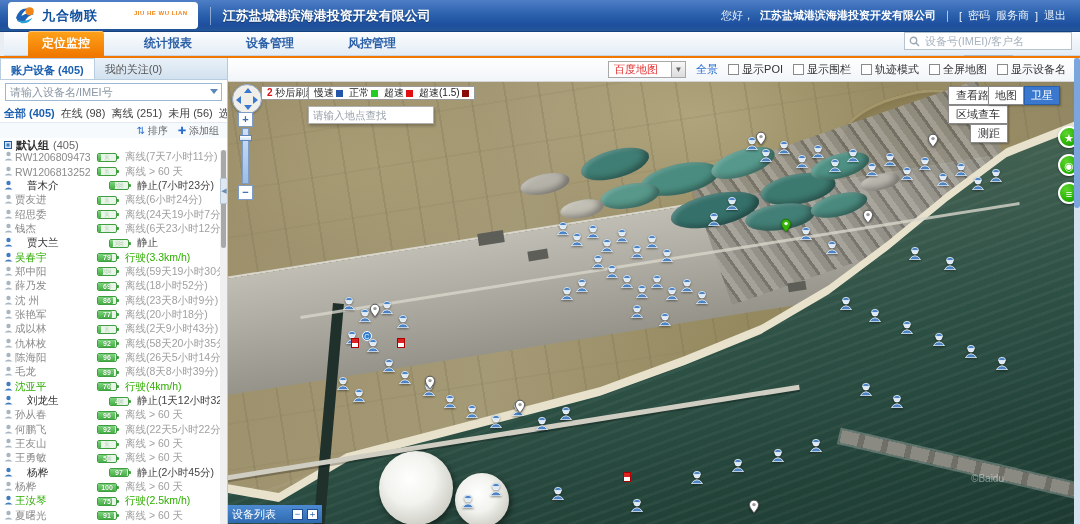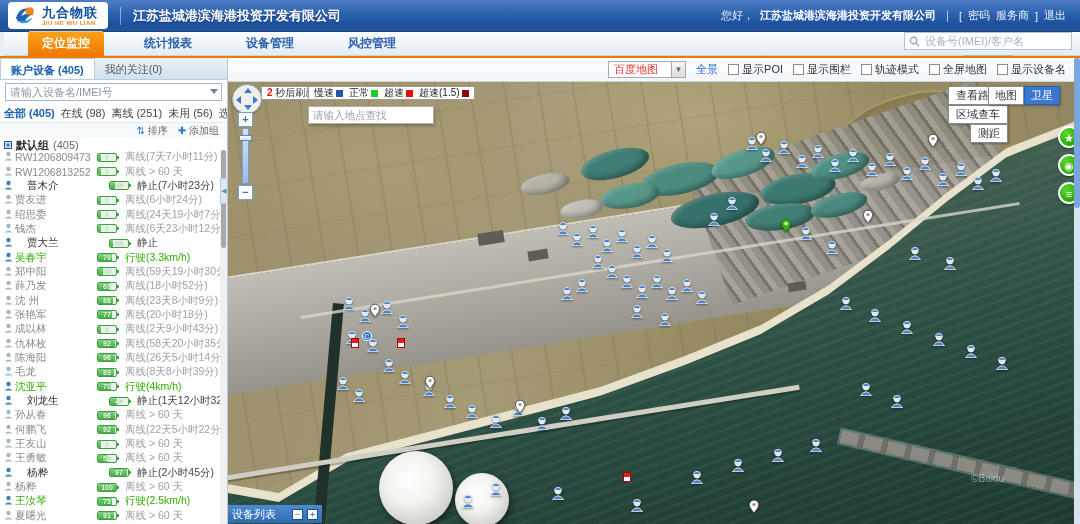--- a/index.html
+++ b/index.html
@@ -6,21 +6,21 @@
   html,body { width:1080px; height:524px; overflow:hidden; }
   body { font-family:"Liberation Sans","DejaVu Sans",sans-serif; font-size:11px; color:#333; }
   .app { position:relative; width:1080px; height:524px; overflow:hidden; background:#e8eef4; }
 
   
   .top-header { position:absolute; left:0; top:0; width:1080px; height:32px;
     background:linear-gradient(180deg,#4e7ec6 0%,#2c62ae 45%,#1d4f9e 80%,#245699 100%);
     border-bottom:1px solid #16407e; display:flex; align-items:center; }
   .logo-card { display:flex; align-items:center; gap:4px; background:#fff; border-radius:4px;
     margin-left:8px; padding:2px 10px 2px 6px; height:27px; }
-  .logo-text-wrap { display:flex; flex-direction:column; line-height:1; }
+  .logo-text-wrap { display:flex; flex-direction:row; line-height:1;gap:36px; }
   .logo-cn { font-size:13px; font-weight:bold; color:#0e4fa0; letter-spacing:1px; }
   .logo-en { font-size:6px; color:#f08519; font-weight:bold; letter-spacing:.5px; margin-top:1px; }
   .header-div { width:1px; height:18px; background:rgba(255,255,255,.45); margin:0 12px; }
   .company-name { color:#fff; font-weight:bold; font-size:13px; text-shadow:0 1px 1px rgba(0,0,0,.35); }
   .header-right { margin-left:auto; margin-right:14px; color:#e8f0fa; font-size:11px; display:flex; gap:6px; align-items:center; }
   .header-right b { color:#fff; }
   .hlink { color:#e8f0fa; cursor:pointer; }
 
   
   .nav-bar { position:absolute; left:4px; top:32px; width:1080px; height:24px;

